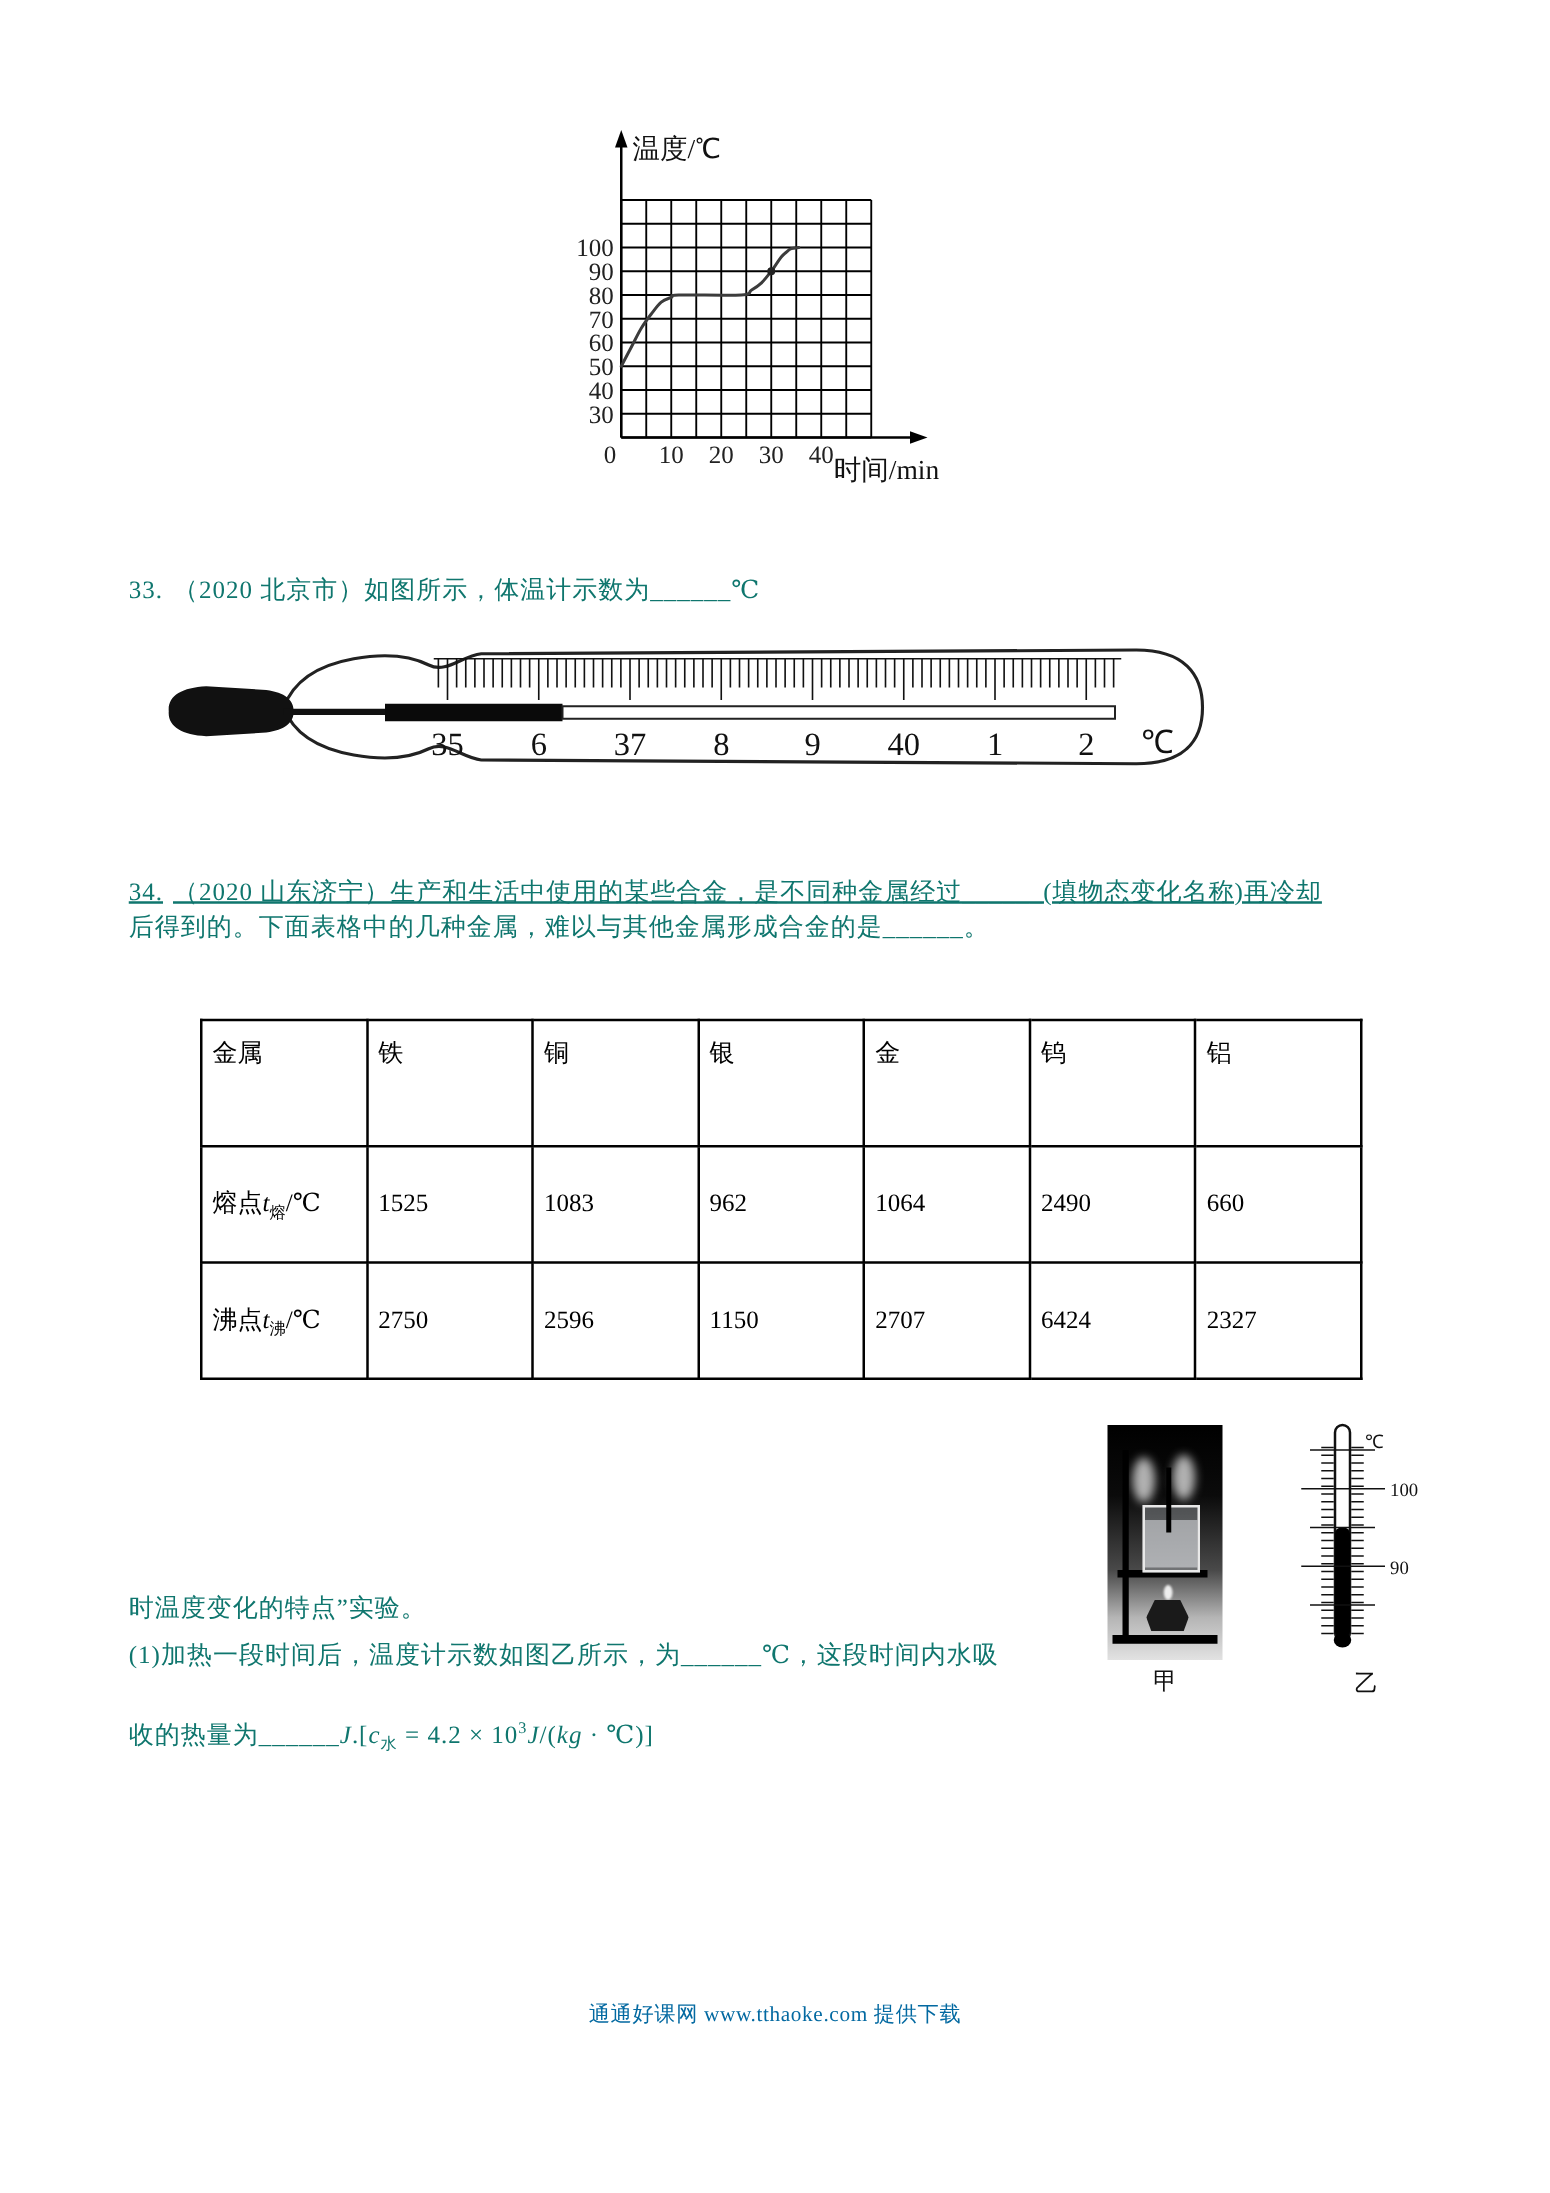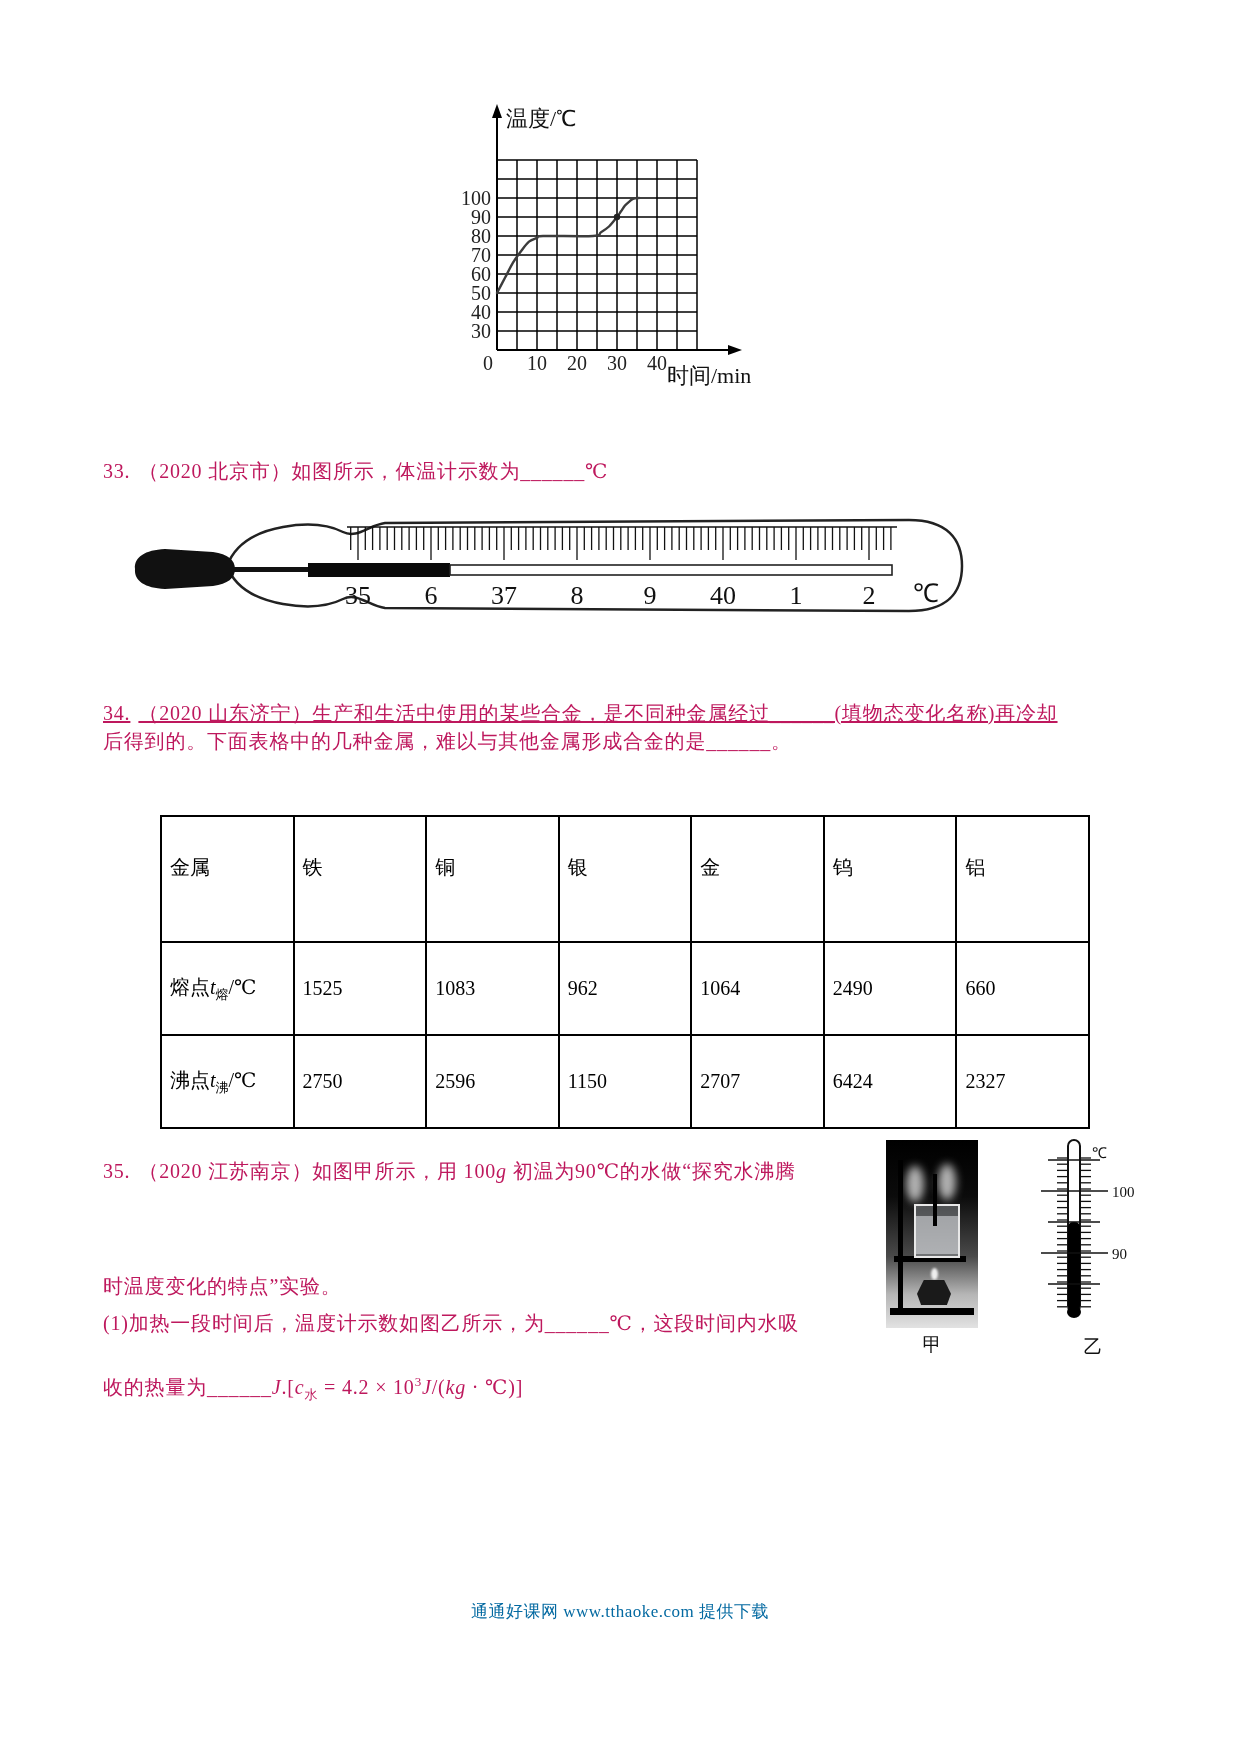--- a/index.html
+++ b/index.html
@@ -1,38 +1,38 @@
 <!DOCTYPE html>
 <html><head>
 <meta charset="utf-8">
 <style>
   html,body{margin:0;padding:0;background:#fff;}
   .page{position:relative;width:1240px;height:1754px;background:#fff;overflow:hidden;
         font-family:"Liberation Serif","DejaVu Serif",serif;color:#000;}
-  .line{position:absolute;font-size:20px;letter-spacing:.8px;white-space:nowrap;color:#be185d;}
+  .line{position:absolute;font-size:20px;letter-spacing:.8px;white-space:nowrap;color:#0f766e;}
   .qnum{margin-right:8px;}
   .math{font-style:italic;}
   sub.cn{font-size:13px;}
   sup.e{font-size:13px;}
   
   .chart{position:absolute;left:430px;top:88px;width:330px;height:310px;}
   .grid{stroke:#000;stroke-width:1.5;}
   .axis{stroke:#000;stroke-width:2;}
   .curve{fill:none;stroke:#3c3c3c;stroke-width:2.4;stroke-linecap:round;}
   .tick-label{font:20px "Liberation Serif",serif;fill:#222;}
   .axis-label{font:22px "Liberation Serif",serif;fill:#111;}
   
   .thermo33{position:absolute;left:115px;top:512px;width:850px;height:112px;}
   .th-outline{fill:none;stroke:#222;stroke-width:2.5;}
   .tick{stroke:#111;stroke-width:1.3;}
   .th-num{font:26px "Liberation Serif",serif;fill:#111;}
   
   .metal-table{position:absolute;left:160px;top:815px;width:930px;border-collapse:collapse;table-layout:fixed;}
   .metal-table td{border:2px solid #000;height:83px;padding:4px 8px;font-size:20px;vertical-align:middle;}
-  .metal-table tr.hdr td{vertical-align:top;padding-top:37px;}
+  .metal-table tr.hdr td{vertical-align:top;padding-top:12px;}
   
   .photo{position:absolute;left:886px;top:1140px;width:92px;height:188px;overflow:hidden;
          background:linear-gradient(180deg,#000 0%,#0b0b0b 30%,#4a4a4a 62%,#b5b5b5 82%,#e2e2e2 100%);}
   .steam{position:absolute;width:18px;height:36px;background:#cfcfcf;border-radius:50%;filter:blur(4px);opacity:.85;}
   .s1{left:20px;top:26px}.s2{left:52px;top:24px}
   .pole{position:absolute;left:12px;top:20px;width:5px;height:152px;background:#000;}
   .clamp{position:absolute;left:8px;top:116px;width:72px;height:6px;background:#000;}
   .beaker{position:absolute;left:28px;top:64px;width:42px;height:50px;border:2px solid #e8e8e8;background:rgba(190,195,200,.35);}
   .water{position:absolute;left:0;top:10px;width:100%;height:38px;background:rgba(225,228,232,.55);}
   .rod{position:absolute;left:47px;top:34px;width:4px;height:52px;background:#000;}
@@ -231,23 +231,20 @@
       <td>2750</td>
       <td>2596</td>
       <td>1150</td>
       <td>2707</td>
       <td>6424</td>
       <td>2327</td>
     </tr>
   </tbody>
     </table>
 
-  <div class="line" style="left:103px;top:1158px;">
-    <span class="qnum">35.</span><span>（2020 江苏南京）如图甲所示，用 100</span><span class="math">g</span><span> 初温为90℃的水做“探究水沸腾</span>
-  </div>
   <div class="line" style="left:103px;top:1273px;">时温度变化的特点”实验。</div>
   <div class="line" style="left:103px;top:1310px;">(1)加热一段时间后，温度计示数如图乙所示，为______℃，这段时间内水吸</div>
   <div class="line" style="left:103px;top:1374px;">
     <span>收的热量为______</span><span class="math">J</span><span>.[</span><span class="math">c</span><sub class="cn">水</sub><span> = 4.2 × 10</span><sup class="e">3</sup><span class="math">J</span><span>/(</span><span class="math">kg</span><span> · ℃)]</span>
   </div>
 
   <div class="photo">
     <div class="steam s1"></div>
     <div class="steam s2"></div>
     <div class="pole"></div>

